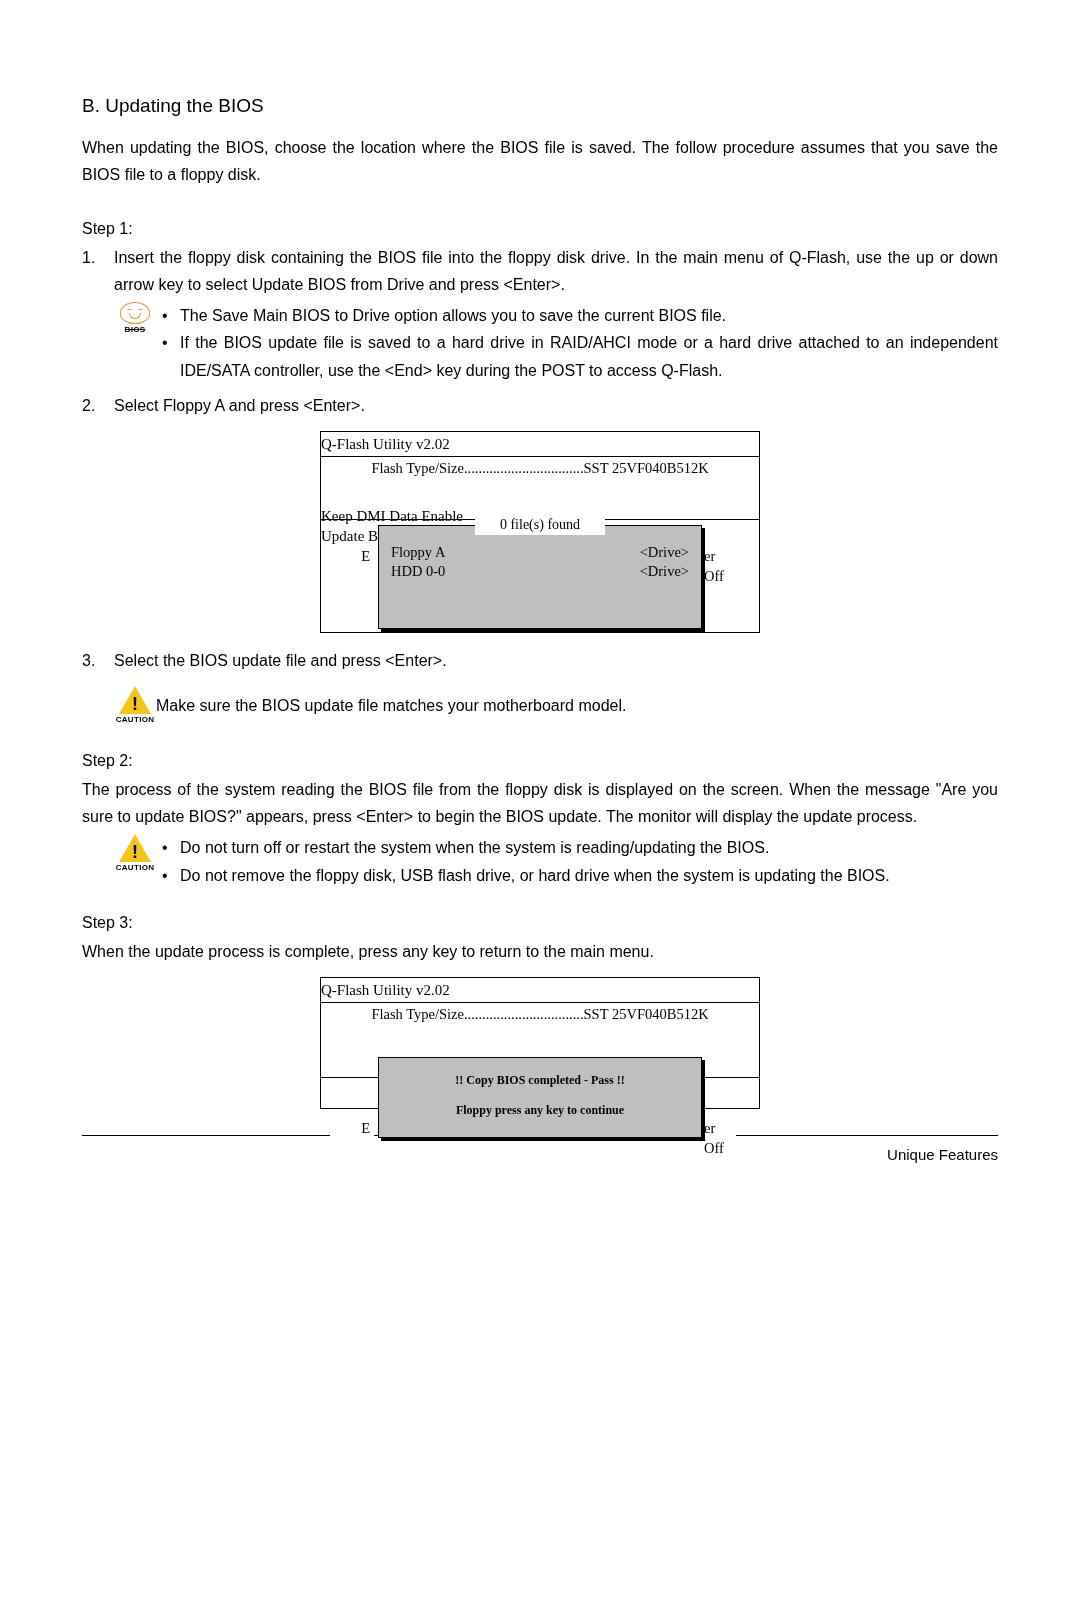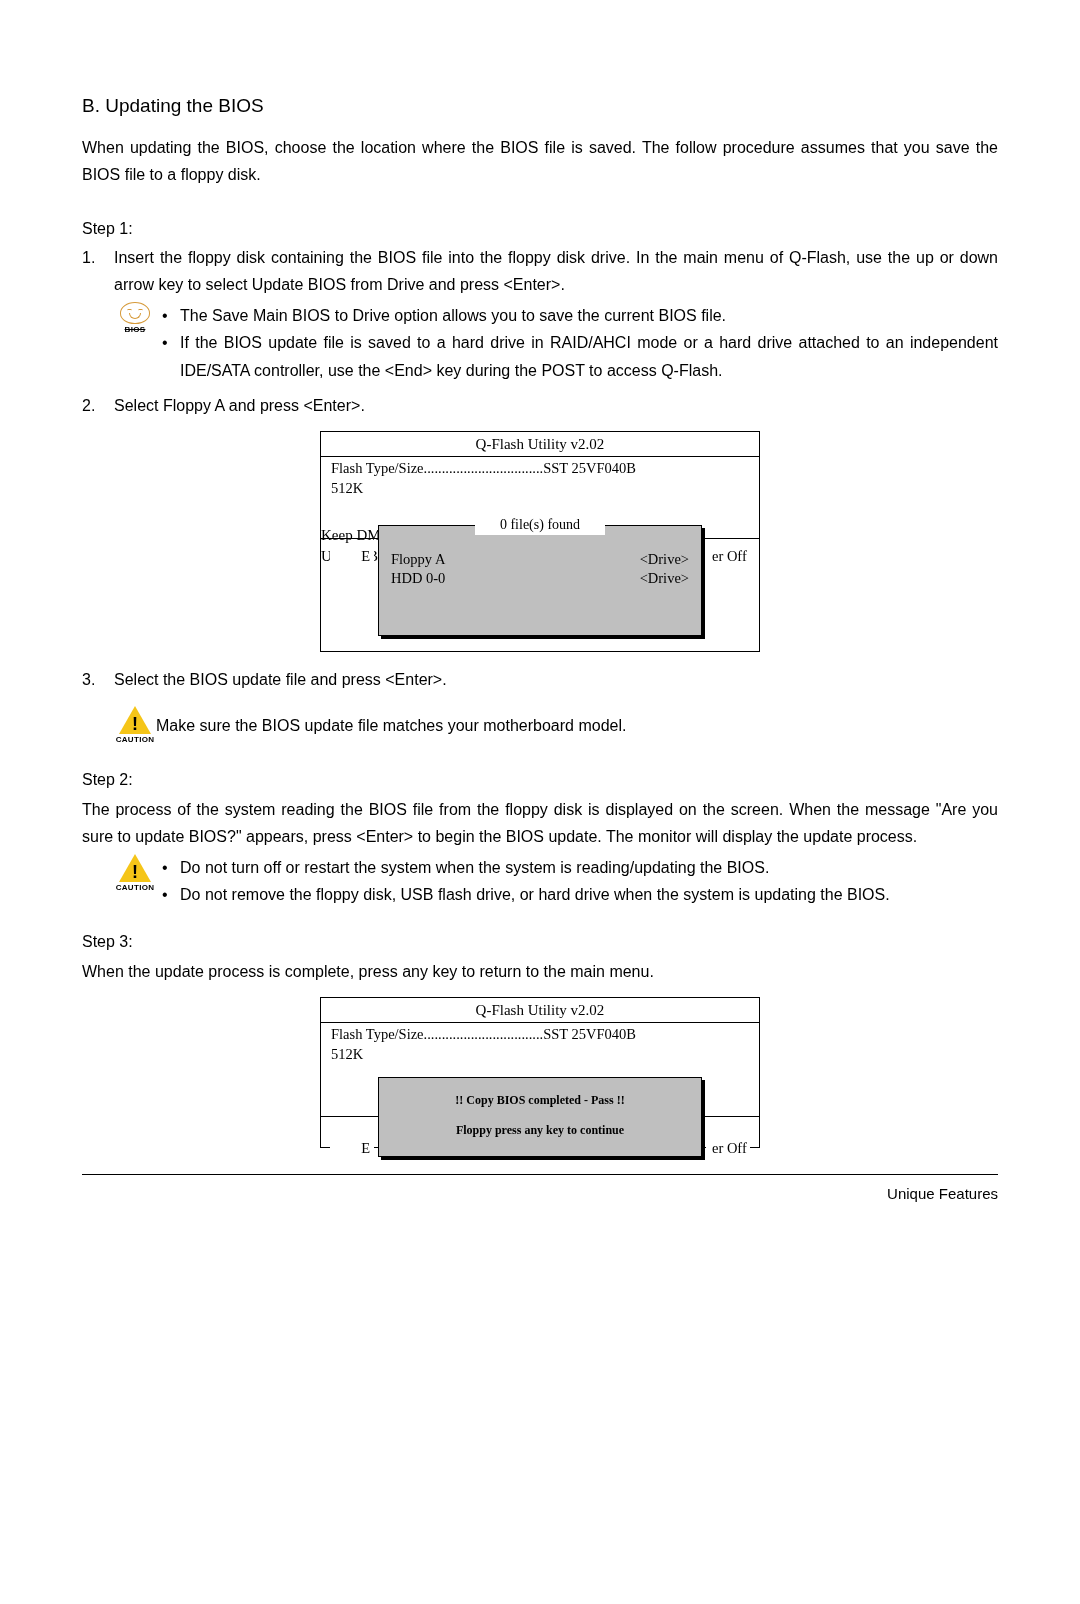--- a/index.html
+++ b/index.html
@@ -81,28 +81,27 @@
     margin: 12px auto 14px auto;
     font-family: "Times New Roman", Times, serif;
     font-size: 15px;
     line-height: 1.35;
     position: relative;
   }
   .qflash-frame {
     border: 1px solid #000;
     background: #fff;
   }
-  .qflash-title { text-align: center; padding: 2px 0; }
+  .qflash-title { padding: 2px 0; }
   .qflash-header {
     border-top: 1px solid #000;
     border-bottom: 1px solid #000;
     display:flex; justify-content: center;
     padding: 2px 10px 40px 10px;
     font-size: 14.5px;
-    flex-direction: column;
   }
   .qflash-middle {
     text-align: left;
     padding: 10px 0 0 0;
     position: relative;
   }
   .qflash-middle .line { display:block; }
   .qflash-bottomrow {
     display:flex; justify-content: space-between;
     padding: 6px 12px;
@@ -114,32 +113,32 @@
     border: 1px solid #000;
     background: #bfbfbf;
     box-shadow: 3px 3px 0 #000;
     font-family: "Times New Roman", Times, serif;
   }
   .popup.files { top: 94px; padding-bottom: 8px;}
   .popup .caption {
     text-align: center;
     background: #fff;
     width: 130px;
-    margin: -10px auto 13px auto;
+    margin: -10px auto 6px auto;
     font-size: 14px;
     padding: 0 6px;
   }
   .drive-list { padding: 2px 12px 38px 12px; font-size: 14.5px;}
   .drive-row { display:flex; justify-content: space-between; }
   .size-row { display:flex; justify-content: space-between; padding: 4px 12px; border-top: 1px solid #888;}
   .behind-left, .behind-right {
     position:absolute; top: 116px; font-size:14.5px; background:#fff;
   }
   .behind-left { left: 10px; width: 44px; text-align:right; padding-right:4px;}
-  .behind-right { right: 10px; width: 44px; text-align:left; padding-left:6px;}
+  .behind-right { right: 24px; width: 44px; text-align:left; padding-left:12px;}
 
   .qflash2 .popup.msg {
     top: 80px; padding: 14px 0 18px 0; text-align:center;
     font-weight: bold; font-size: 12px;
   }
   .qflash2 .popup.msg .l2 { margin-top: 14px; font-weight: bold;}
   .qflash2 .qflash-header { padding-bottom: 52px; }
   .qflash2 .behind-left, .qflash2 .behind-right { top: 142px; }
 
   .inline-caution {

